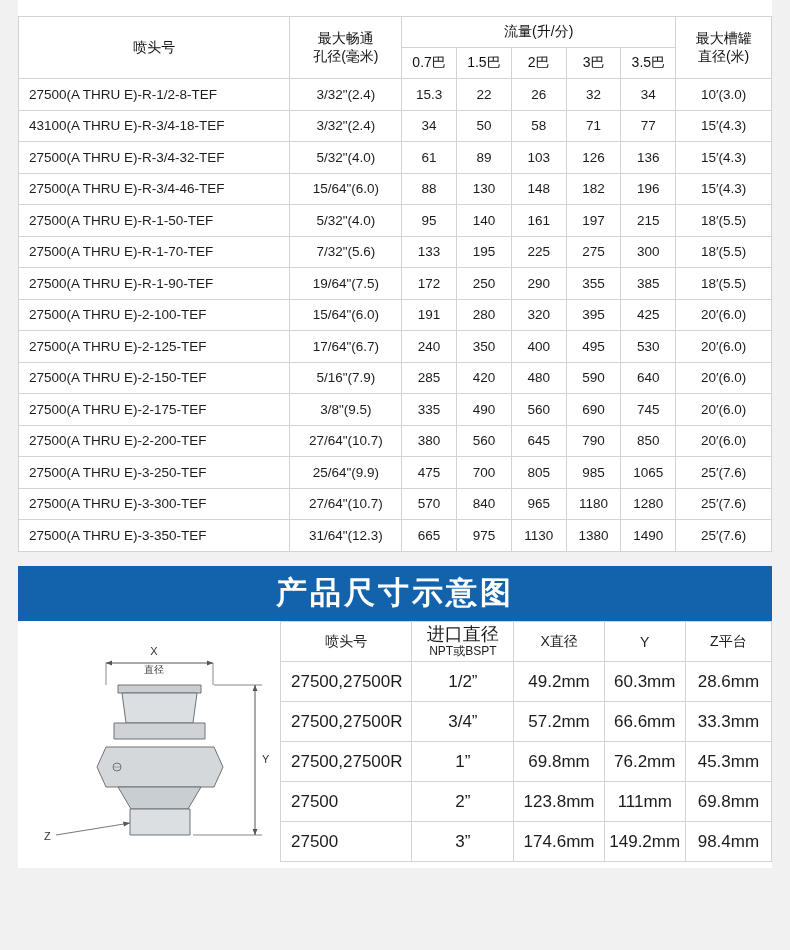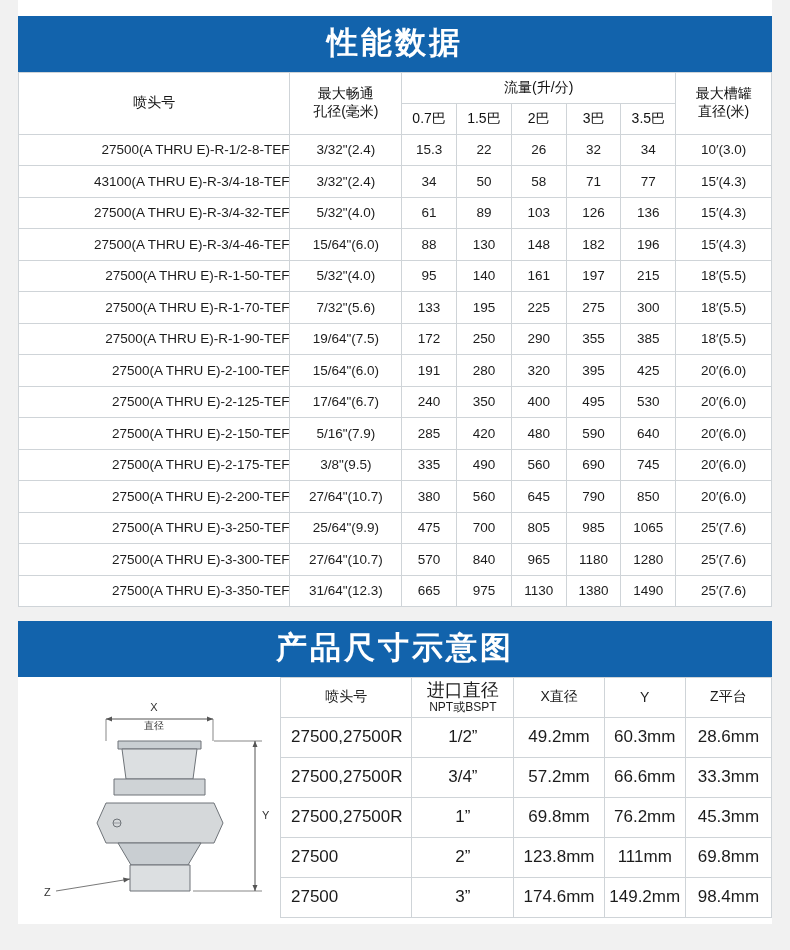--- a/index.html
+++ b/index.html
@@ -42,21 +42,21 @@
     border: 1px solid #cfd4d8;
     font-weight: normal;
     font-size: 13.5px;
     color: #1c1c1c;
     text-align: center;
     padding: 0;
     height: 31px;
     white-space: nowrap;
   }
   .perf-table td.nozzle {
-    text-align: right;
+    text-align: left;
     padding-left: 10px;
     font-size: 13.5px;
   }
   .perf-table thead th {
     font-size: 14px;
     color: #111;
     background: #fff;
   }
   .perf-table thead th.tall { height: 30px; }
   .perf-table col.c-nozzle { width: 272px; }
@@ -96,21 +96,20 @@
   svg { display: block; }
   .lbl { font-family: "Liberation Sans", sans-serif; font-size: 11px; fill: #333; }
   .lbl-cn { font-family: "Liberation Sans", sans-serif; font-size: 10px; fill: #333; }
 </style>
 </head>
 <body>
 
 <div class="page">
 
   <div class="section section-1">
-    <div class="banner">性能数据</div>
 
     <table class="perf-table">
       <colgroup>
         <col class="c-nozzle">
           <col class="c-bore">
         <col class="c-flow">
           <col class="c-flow">
           <col class="c-flow">
           <col class="c-flow">
           <col class="c-flow">

